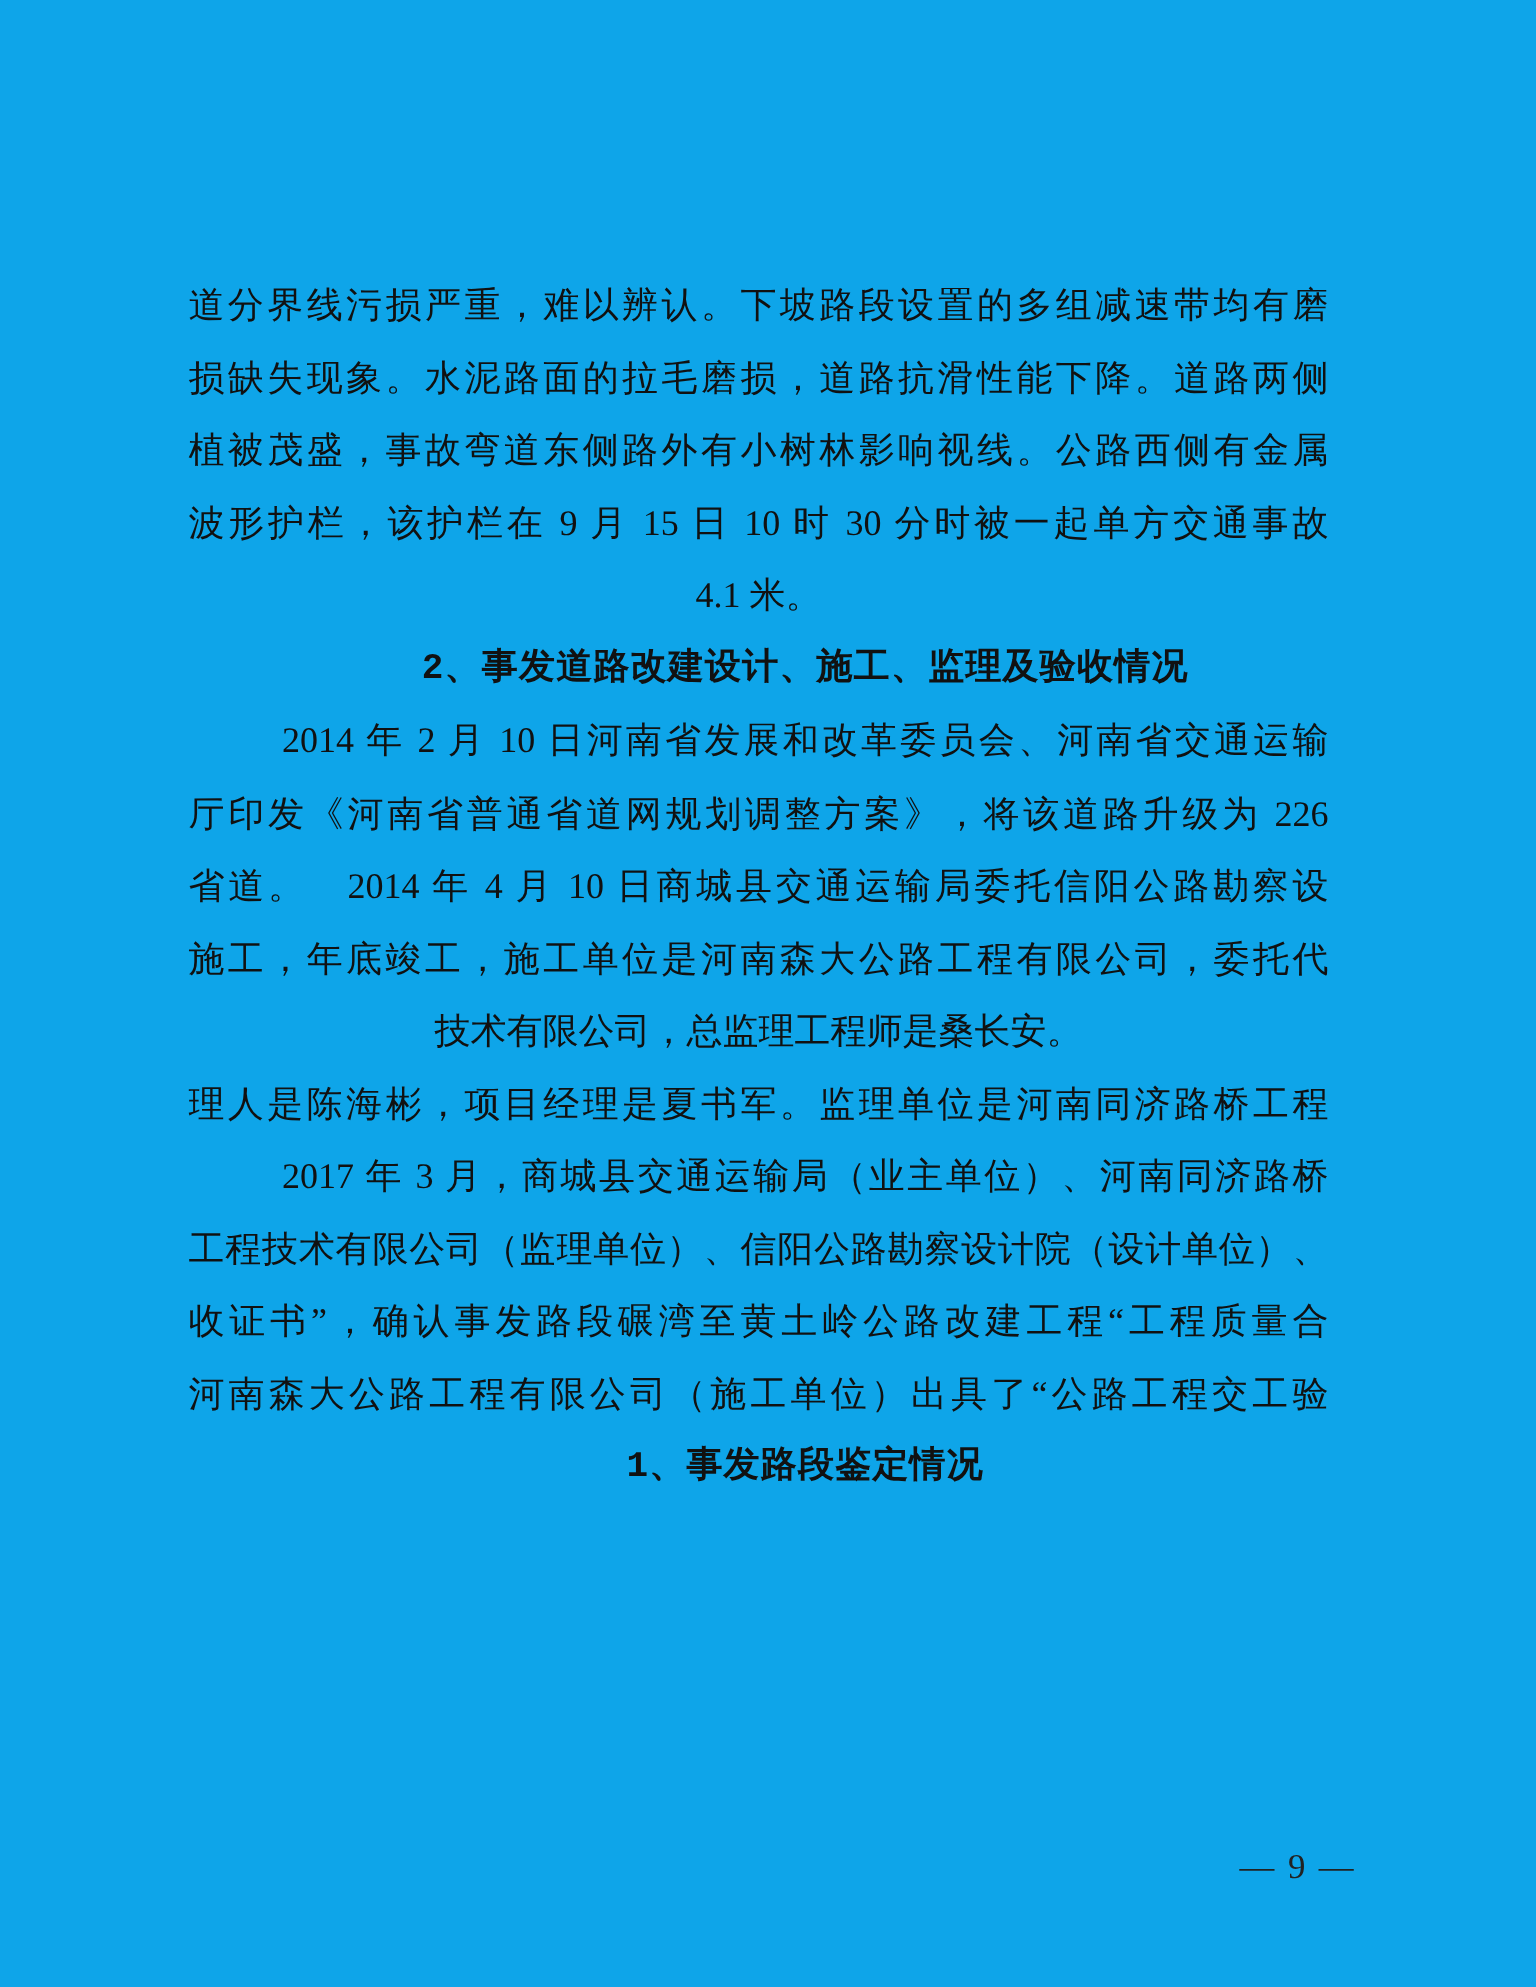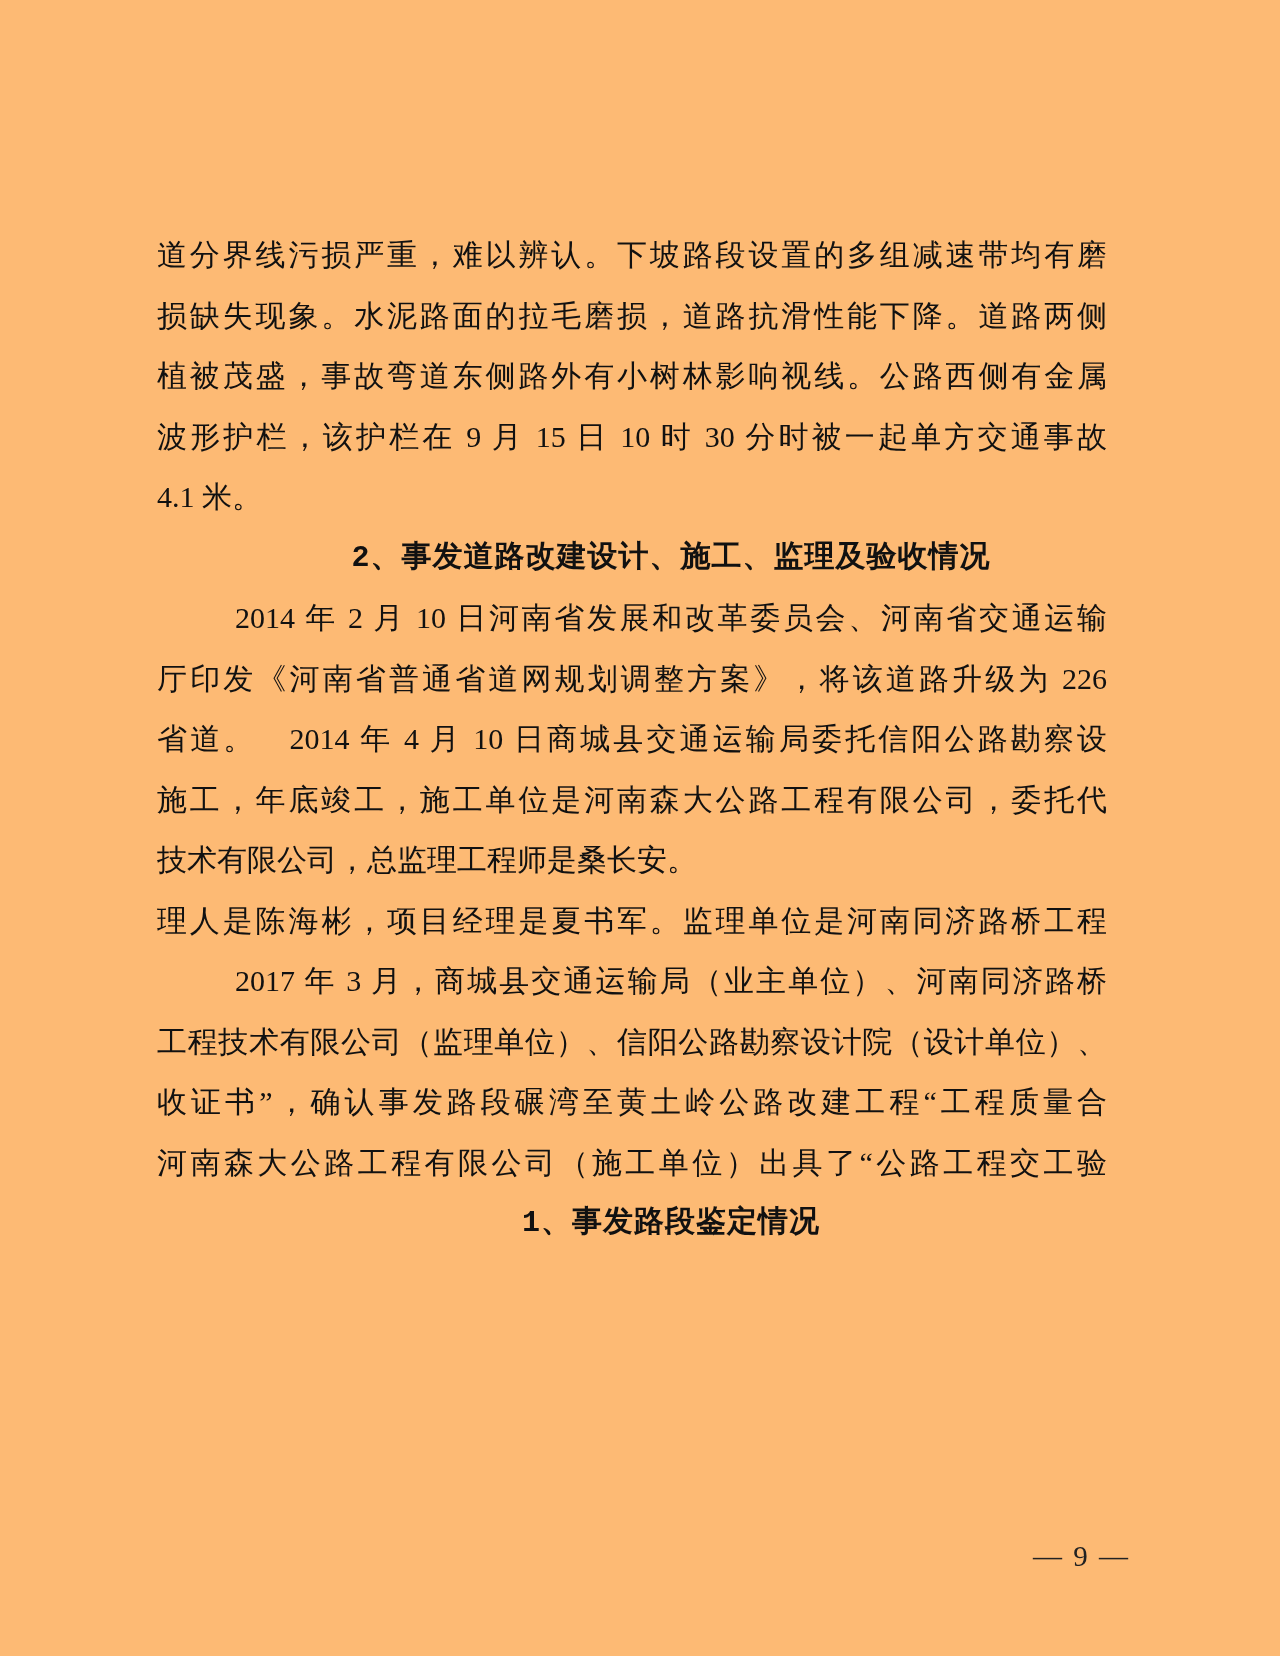--- a/index.html
+++ b/index.html
@@ -4,21 +4,21 @@
 <style>
   html, body {
     margin: 0;
     padding: 0;
     background: #ffffff;
   }
   .page {
     position: relative;
     width: 1280px;
     height: 1656px;
-    background: #fdba74;
+    background: #0ea5e9;
     overflow: hidden;
     font-family: "Liberation Serif", "DejaVu Serif", serif;
     color: #111111;
   }
   .text-block {
     position: absolute;
     left: 157px;
     top: 225px;
     width: 950px;
   }
@@ -29,21 +29,21 @@
     overflow: hidden;
     white-space: normal;
   }
   
   .t-body {
     text-align: justify;
     text-align-last: justify;
   }
   
   .t-body-end {
-    text-align: left;
+    text-align: center;
   }
   .t-heading {
     text-align: center;
     font-weight: 700;
     letter-spacing: 1px;
     font-family: Liberation Mono, monospace;
   }
   .indent {
     text-indent: 78px;
   }

